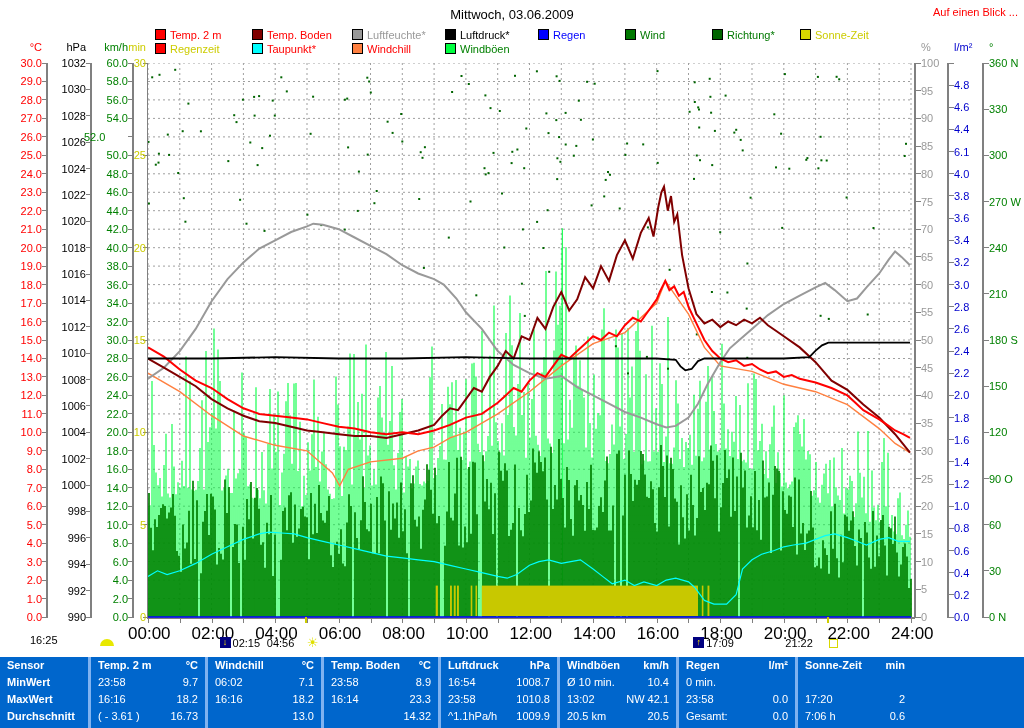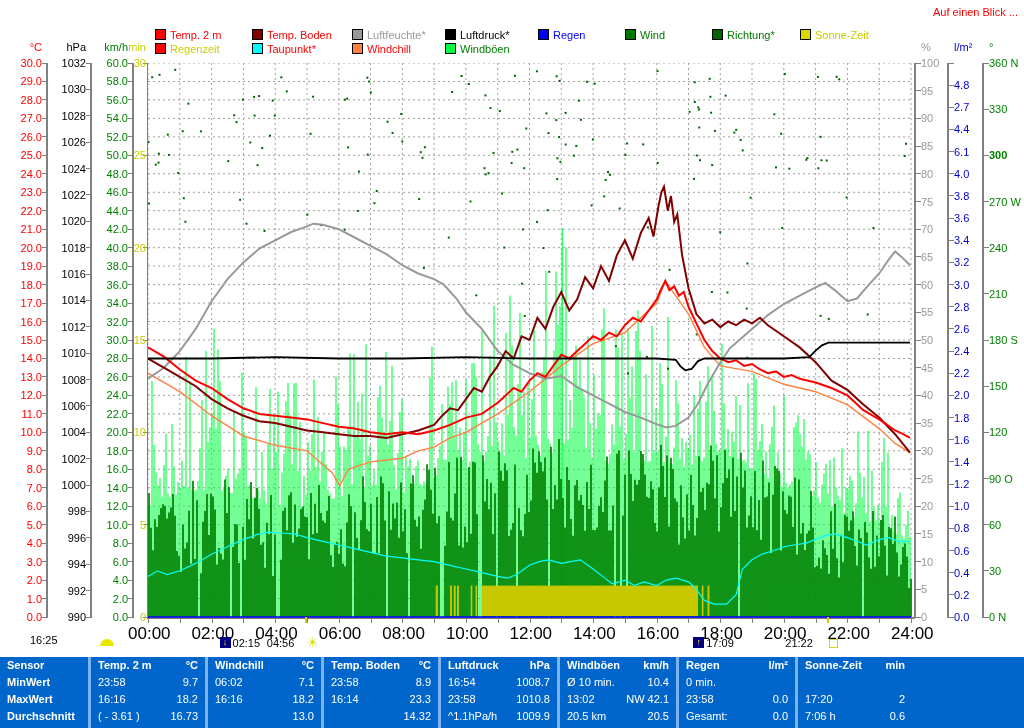--- a/index.html
+++ b/index.html
@@ -25,20 +25,21 @@
   .tcol.sep{border-left:3px solid #7fb2f0;}
   .trow{position:absolute;left:0;width:100%;height:16px;color:#fff;}
   .trow .l{position:absolute;left:7px;white-space:pre;}
   .trow .r{position:absolute;right:7px;white-space:pre;}
   .bold{font-weight:bold;}
 </style>
 </head>
 <body>
 
 <div id="stage">
+  <div id="title">Mittwoch, 03.06.2009</div>
   <div id="quicklink">Auf einen Blick ...</div>
   <div id="legend">
       <div class="leg" style="left: 155px; top: 29px; color: rgb(255, 0, 0);"><span class="sw" style="background: rgb(255, 0, 0);"></span><span>Temp. 2 m</span></div>
       <div class="leg" style="left: 252px; top: 29px; color: rgb(255, 0, 0);"><span class="sw" style="background: rgb(128, 0, 0);"></span><span>Temp. Boden</span></div>
       <div class="leg" style="left: 352px; top: 29px; color: rgb(153, 153, 153);"><span class="sw" style="background: rgb(153, 153, 153);"></span><span>Luftfeuchte*</span></div>
       <div class="leg" style="left: 445px; top: 29px; color: rgb(0, 0, 0);"><span class="sw" style="background: rgb(0, 0, 0);"></span><span>Luftdruck*</span></div>
       <div class="leg" style="left: 538px; top: 29px; color: rgb(0, 0, 255);"><span class="sw" style="background: rgb(0, 0, 255);"></span><span>Regen</span></div>
       <div class="leg" style="left: 625px; top: 29px; color: rgb(0, 120, 0);"><span class="sw" style="background: rgb(0, 120, 0);"></span><span>Wind</span></div>
       <div class="leg" style="left: 712px; top: 29px; color: rgb(0, 120, 0);"><span class="sw" style="background: rgb(0, 100, 0);"></span><span>Richtung*</span></div>
       <div class="leg" style="left: 800px; top: 29px; color: rgb(204, 204, 0);"><span class="sw" style="background: rgb(216, 216, 0);"></span><span>Sonne-Zeit</span></div>
@@ -162,21 +163,21 @@
       <div class="axline" style="left: 132px; top: 63px; width: 2px; height: 555px;"></div>
       <div class="tick" style="left: 128px; top: 62.5px; width: 5px; height: 1px;"></div>
       <div class="ticklabel" style="left: 84px; top: 57px; width: 44px; text-align: right; color: rgb(0, 128, 0);">60.0</div>
       <div class="tick" style="left: 128px; top: 80.9667px; width: 5px; height: 1px;"></div>
       <div class="ticklabel" style="left: 84px; top: 75.4667px; width: 44px; text-align: right; color: rgb(0, 128, 0);">58.0</div>
       <div class="tick" style="left: 128px; top: 99.4333px; width: 5px; height: 1px;"></div>
       <div class="ticklabel" style="left: 84px; top: 93.9333px; width: 44px; text-align: right; color: rgb(0, 128, 0);">56.0</div>
       <div class="tick" style="left: 128px; top: 117.9px; width: 5px; height: 1px;"></div>
       <div class="ticklabel" style="left: 84px; top: 112.4px; width: 44px; text-align: right; color: rgb(0, 128, 0);">54.0</div>
       <div class="tick" style="left: 128px; top: 136.367px; width: 5px; height: 1px;"></div>
-      <div class="ticklabel" style="left: 84px; top: 130.867px; width: 44px; text-align: right; color: rgb(0, 128, 0);">52.0</div>
+      <div class="ticklabel" style="left: 84px; top: 130.867px; width: 44px; text-align: left; color: rgb(0, 128, 0);">52.0</div>
       <div class="tick" style="left: 128px; top: 154.833px; width: 5px; height: 1px;"></div>
       <div class="ticklabel" style="left: 84px; top: 149.333px; width: 44px; text-align: right; color: rgb(0, 128, 0);">50.0</div>
       <div class="tick" style="left: 128px; top: 173.3px; width: 5px; height: 1px;"></div>
       <div class="ticklabel" style="left: 84px; top: 167.8px; width: 44px; text-align: right; color: rgb(0, 128, 0);">48.0</div>
       <div class="tick" style="left: 128px; top: 191.767px; width: 5px; height: 1px;"></div>
       <div class="ticklabel" style="left: 84px; top: 186.267px; width: 44px; text-align: right; color: rgb(0, 128, 0);">46.0</div>
       <div class="tick" style="left: 128px; top: 210.233px; width: 5px; height: 1px;"></div>
       <div class="ticklabel" style="left: 84px; top: 204.733px; width: 44px; text-align: right; color: rgb(0, 128, 0);">44.0</div>
       <div class="tick" style="left: 128px; top: 228.7px; width: 5px; height: 1px;"></div>
       <div class="ticklabel" style="left: 84px; top: 223.2px; width: 44px; text-align: right; color: rgb(0, 128, 0);">42.0</div>
@@ -280,21 +281,21 @@
       <div class="tick" style="left: 916px; top: 588.8px; width: 5px; height: 1px;"></div>
       <div class="ticklabel" style="left: 921px; top: 583.3px; color: rgb(153, 153, 153);">5</div>
       <div class="tick" style="left: 916px; top: 616.5px; width: 5px; height: 1px;"></div>
       <div class="ticklabel" style="left: 921px; top: 611px; color: rgb(153, 153, 153);">0</div>
       <div class="ticklabel" style="left: 954px; top: 41px; color: rgb(0, 0, 204);">l/m²</div>
       <div class="axline" style="left: 947px; top: 63px; width: 2px; height: 555px;"></div>
       <div class="tick" style="left: 949px; top: 62.5px; width: 5px; height: 1px;"></div>
       <div class="tick" style="left: 949px; top: 84.66px; width: 5px; height: 1px;"></div>
       <div class="ticklabel" style="left: 954px; top: 79.16px; color: rgb(0, 0, 204);">4.8</div>
       <div class="tick" style="left: 949px; top: 106.82px; width: 5px; height: 1px;"></div>
-      <div class="ticklabel" style="left: 954px; top: 101.32px; color: rgb(0, 0, 204);">2.7</div>
+      <div class="ticklabel" style="left: 954px; top: 101.32px; color: rgb(0, 0, 204);">4.6</div>
       <div class="tick" style="left: 949px; top: 128.98px; width: 5px; height: 1px;"></div>
       <div class="ticklabel" style="left: 954px; top: 123.48px; color: rgb(0, 0, 204);">4.4</div>
       <div class="tick" style="left: 949px; top: 151.14px; width: 5px; height: 1px;"></div>
       <div class="ticklabel" style="left: 954px; top: 145.64px; color: rgb(0, 0, 204);">6.1</div>
       <div class="tick" style="left: 949px; top: 173.3px; width: 5px; height: 1px;"></div>
       <div class="ticklabel" style="left: 954px; top: 167.8px; color: rgb(0, 0, 204);">4.0</div>
       <div class="tick" style="left: 949px; top: 195.46px; width: 5px; height: 1px;"></div>
       <div class="ticklabel" style="left: 954px; top: 189.96px; color: rgb(0, 0, 204);">3.8</div>
       <div class="tick" style="left: 949px; top: 217.62px; width: 5px; height: 1px;"></div>
       <div class="ticklabel" style="left: 954px; top: 212.12px; color: rgb(0, 0, 204);">3.6</div>
@@ -334,21 +335,21 @@
       <div class="ticklabel" style="left: 954px; top: 588.84px; color: rgb(0, 0, 204);">0.2</div>
       <div class="tick" style="left: 949px; top: 616.5px; width: 5px; height: 1px;"></div>
       <div class="ticklabel" style="left: 954px; top: 611px; color: rgb(0, 0, 204);">0.0</div>
       <div class="ticklabel" style="left: 989px; top: 41px; color: rgb(0, 128, 0);">°</div>
       <div class="axline" style="left: 982px; top: 63px; width: 2px; height: 555px;"></div>
       <div class="tick" style="left: 984px; top: 62.5px; width: 5px; height: 1px;"></div>
       <div class="ticklabel" style="left: 989px; top: 57px; color: rgb(0, 128, 0);">360 N</div>
       <div class="tick" style="left: 984px; top: 108.667px; width: 5px; height: 1px;"></div>
       <div class="ticklabel" style="left: 989px; top: 103.167px; color: rgb(0, 128, 0);">330</div>
       <div class="tick" style="left: 984px; top: 154.833px; width: 5px; height: 1px;"></div>
-      <div class="ticklabel" style="left: 989px; top: 149.333px; color: rgb(0, 128, 0); font-weight: bold;">300</div>
+      <div class="ticklabel" style="left: 989px; top: 149.333px; color: rgb(0, 128, 0);">300</div>
       <div class="tick" style="left: 984px; top: 201px; width: 5px; height: 1px;"></div>
       <div class="ticklabel" style="left: 989px; top: 195.5px; color: rgb(0, 128, 0);">270 W</div>
       <div class="tick" style="left: 984px; top: 247.167px; width: 5px; height: 1px;"></div>
       <div class="ticklabel" style="left: 989px; top: 241.667px; color: rgb(0, 128, 0);">240</div>
       <div class="tick" style="left: 984px; top: 293.333px; width: 5px; height: 1px;"></div>
       <div class="ticklabel" style="left: 989px; top: 287.833px; color: rgb(0, 128, 0);">210</div>
       <div class="tick" style="left: 984px; top: 339.5px; width: 5px; height: 1px;"></div>
       <div class="ticklabel" style="left: 989px; top: 334px; color: rgb(0, 128, 0);">180 S</div>
       <div class="tick" style="left: 984px; top: 385.667px; width: 5px; height: 1px;"></div>
       <div class="ticklabel" style="left: 989px; top: 380.167px; color: rgb(0, 128, 0);">150</div>

